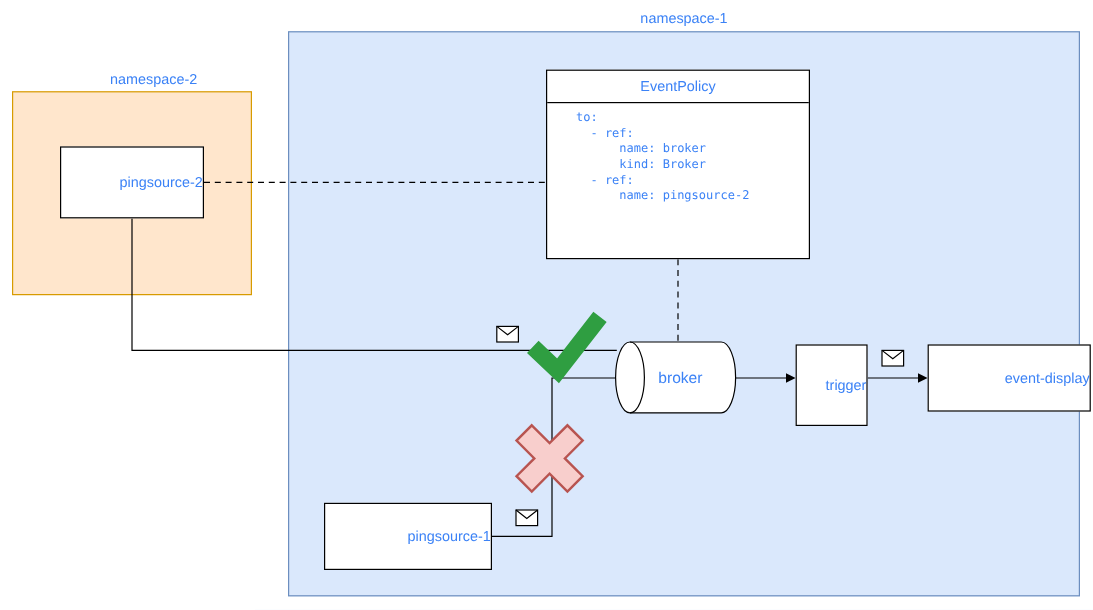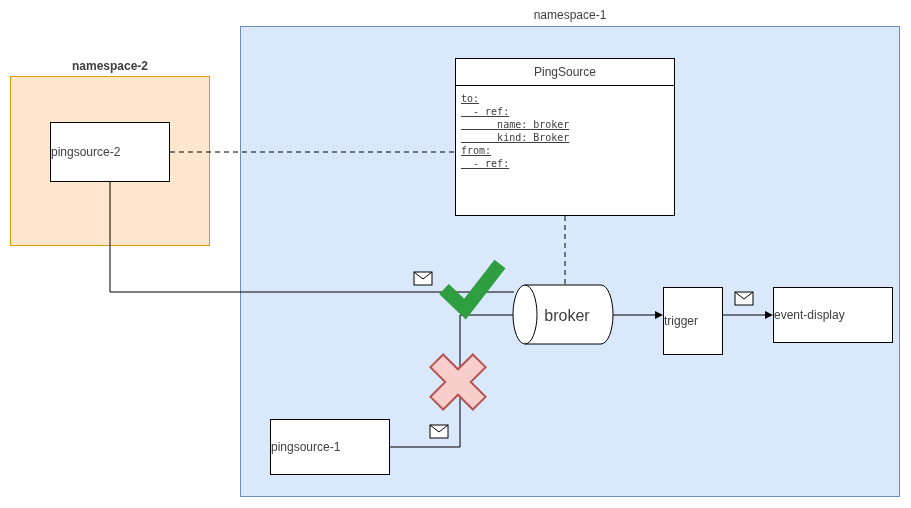--- a/index.html
+++ b/index.html
@@ -1,59 +1,59 @@
 <!DOCTYPE html>
 <html><head>
 <meta charset="utf-8">
 <style>
   html, body { margin: 0; padding: 0; background: #ffffff; }
   .canvas {
     position: relative;
     width: 911px;
     height: 508px;
     font-family: "Liberation Sans", sans-serif;
-    color: #404040;
+    color: #3b82f6;
     overflow: hidden;
     background: #ffffff;
   }
   .layer { position: absolute; left: 0; top: 0; z-index: 1; }
 
   
   .ns { position: absolute; box-sizing: border-box; z-index: 0; }
   .ns1 { left: 240px; top: 26px; width: 660px; height: 471px;
          background: #dae8fc; border: 1px solid #6c8ebf; }
   .ns2 { left: 10px; top: 76px; width: 200px; height: 170px;
          background: #ffe6cc; border: 1px solid #d79b00; }
   .ns-label { position: absolute; z-index: 2; font-size: 12px; text-align: center; }
   .ns1-label { left: 240px; top: 8px; width: 660px; }
-  .ns2-label { left: 10px; top: 59px; width: 200px; font-weight: bold; }
+  .ns2-label { left: 28px; top: 59px; width: 200px; }
 
   
   .node { position: absolute; box-sizing: border-box; z-index: 2;
           background: #ffffff; border: 1px solid #000000;
-          display: flex; align-items: center; justify-content: flex-start;
+          display: flex; align-items: center; justify-content: flex-end;
           font-size: 12px; text-align: center; }
   .box-pingsource2 { left: 50px;  top: 122px; width: 120px; height: 60px; }
-  .box-pingsource1 { left: 270px; top: 419px; width: 120px; height: 56px; }
+  .box-pingsource1 { left: 270px; top: 419px; width: 140px; height: 56px; }
   .box-trigger     { left: 663px; top: 287px; width: 60px;  height: 68px; }
-  .box-eventdisplay{ left: 773px; top: 287px; width: 120px; height: 56px; }
+  .box-eventdisplay{ left: 773px; top: 287px; width: 136px; height: 56px; }
 
   
   .eventpolicy { position: absolute; left: 455px; top: 58px; width: 220px; height: 158px;
                  box-sizing: border-box; background: #ffffff; border: 1px solid #000000;
                  z-index: 2; }
   .ep-title { box-sizing: border-box; height: 27px; line-height: 26px;
               border-bottom: 1px solid #000000; text-align: center; font-size: 12px; }
-  .ep-body  { padding: 6px 0 0 5px; text-decoration: underline; }
+  .ep-body  { padding: 6px 0 0 24px; }
   .yline { font-family: "DejaVu Sans Mono", monospace; font-size: 10px;
            line-height: 13px; white-space: pre; }
 
   
   .broker-label { position: absolute; left: 523px; top: 307px; width: 88px;
-                  text-align: center; font-size: 16px; z-index: 2; }
+                  text-align: center; font-size: 13px; z-index: 2; }
 </style>
 </head>
 <body>
 
 <div class="canvas">
 
   <div class="ns ns1"></div>
   <div class="ns ns2"></div>
   <div class="ns-label ns1-label">namespace-1</div>
   <div class="ns-label ns2-label">namespace-2</div>
@@ -111,24 +111,24 @@
   <div class="node box-trigger">
     <span>trigger</span>
   </div>
   <div class="node box-eventdisplay">
     <span>event-display</span>
   </div>
 
   <div class="broker-label">broker</div>
 
   <div class="eventpolicy">
-    <div class="ep-title">PingSource</div>
+    <div class="ep-title">EventPolicy</div>
     <div class="ep-body">
       <div class="yline">to:</div>
       <div class="yline">  - ref:</div>
       <div class="yline">      name: broker</div>
       <div class="yline">      kind: Broker</div>
-      <div class="yline">from:</div>
       <div class="yline">  - ref:</div>
+      <div class="yline">      name: pingsource-2</div>
     </div>
   </div>
 
 </div>
 
 </body></html>

